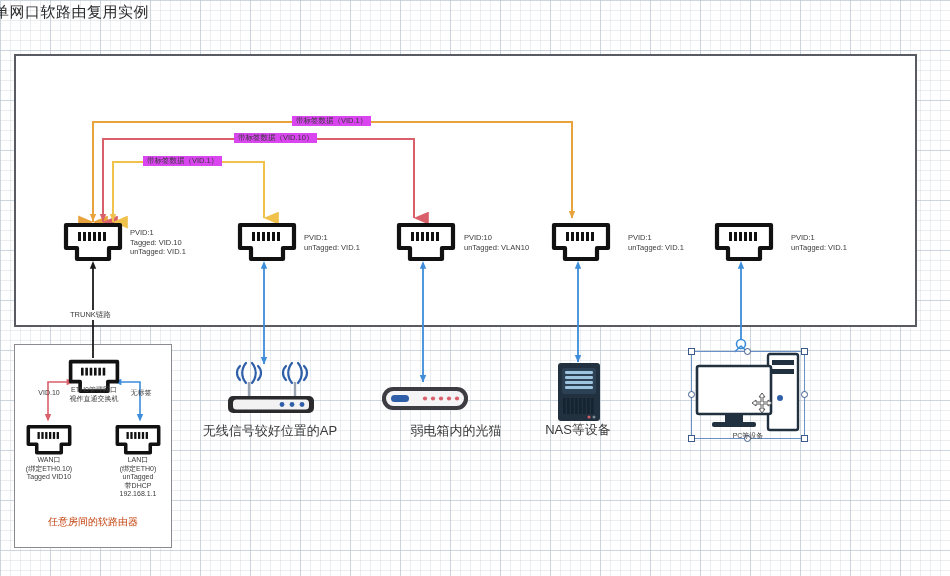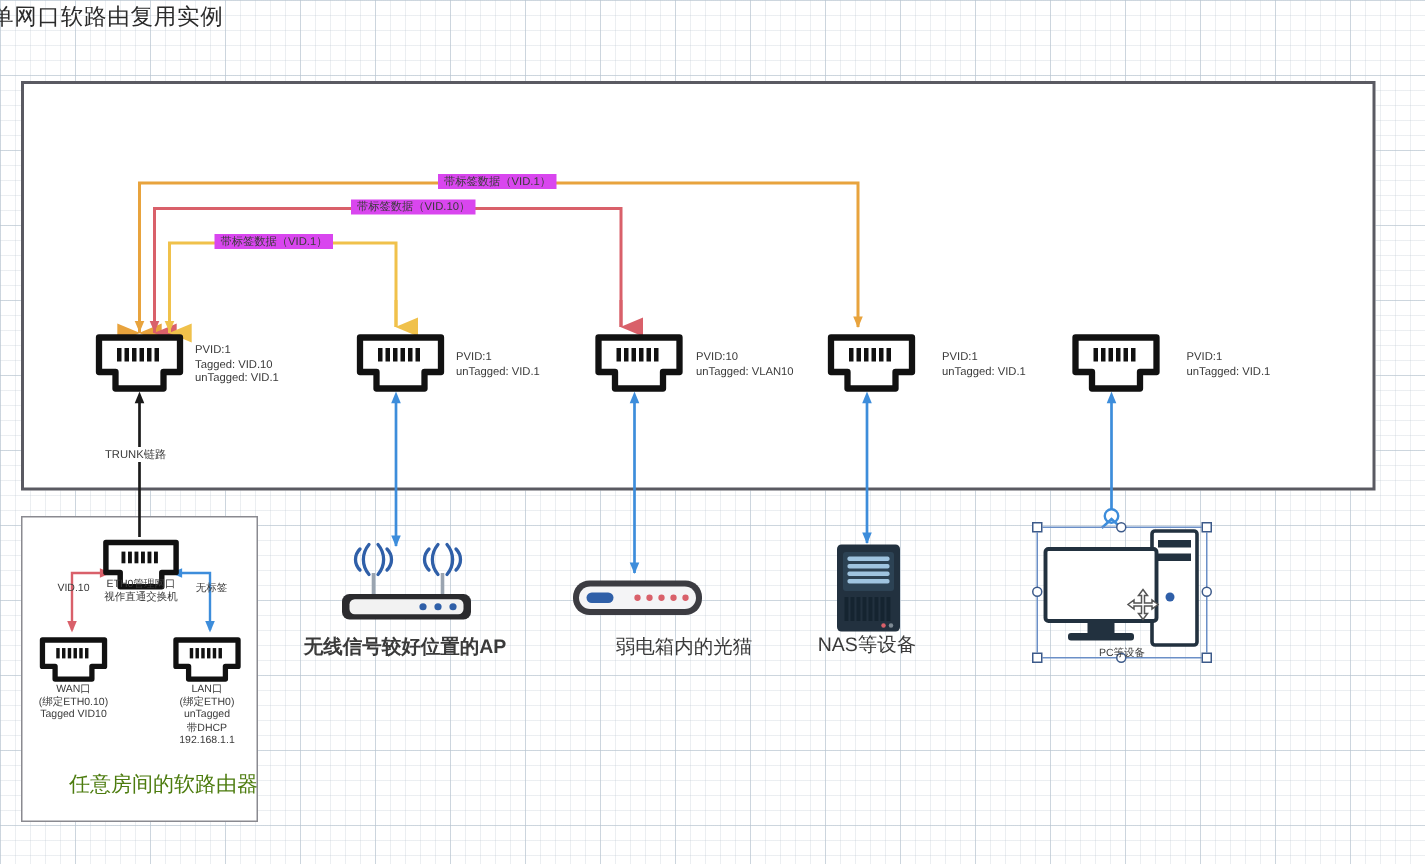--- a/index.html
+++ b/index.html
@@ -49,22 +49,22 @@
   }
   .dev-cap{
     position:absolute;font-size:13px;line-height:16px;color:#3a3a3a;
     white-space:nowrap;text-align:center;
   }
   .mini-cap{
     position:absolute;font-size:7px;line-height:8.5px;color:#3a3a3a;
     white-space:nowrap;text-align:center;
   }
   .router-title{
-    position:absolute;font-size:14px;line-height:18px;color:#4d7c0f;
-    white-space:nowrap;text-align:right;width:100%;
+    position:absolute;font-size:10px;line-height:18px;color:#c2410c;
+    white-space:nowrap;text-align:center;width:100%;
   }
   .trunk-lbl{
     position:absolute;font-size:7.5px;color:#3a3a3a;white-space:nowrap;
     background:#fff;padding:0 2px;
   }
   
   .rj45{position:absolute;}
   
   .ap-wrap{position:absolute;}
   
@@ -263,21 +263,21 @@
       <rect x="30" y="10" width="3" height="9"></rect>
     <rect x="35" y="10" width="3" height="9"></rect>
       <rect x="40" y="10" width="3" height="9"></rect>
   </g>
 </svg>
 <div class="port-info" style="left:791px;top:233px;">
   <div>PVID:1</div>
   <div>unTagged:  VID.1</div>
 </div>
 
-<div class="trunk-lbl" style="left:68px;top:298px;">TRUNK链路</div>
+<div class="trunk-lbl" style="left:68px;top:310px;">TRUNK链路</div>
 
 <svg class="rj45" style="left:68px;top:359px;" width="52" height="40" viewBox="0 0 60 46">
   <path d="M3,3 H57 V26 H46 V37 H14 V26 H3 Z" fill="#ffffff" stroke="#111" stroke-width="4.2" stroke-linejoin="round"></path>
   <g fill="#111">
     <rect x="15" y="10" width="3" height="9"></rect>
       <rect x="20" y="10" width="3" height="9"></rect>
     <rect x="25" y="10" width="3" height="9"></rect>
       <rect x="30" y="10" width="3" height="9"></rect>
     <rect x="35" y="10" width="3" height="9"></rect>
       <rect x="40" y="10" width="3" height="9"></rect>
@@ -342,21 +342,21 @@
     <path d="M76,11 C81,17 81,25 76,31"></path>
   </g>
   <line x1="27" y1="30" x2="27" y2="46" stroke="#9aa4b0" stroke-width="2.4"></line>
   <line x1="73" y1="30" x2="73" y2="46" stroke="#9aa4b0" stroke-width="2.4"></line>
   <rect x="6" y="44" width="86" height="17" rx="5" fill="#2b2b2e"></rect>
   <rect x="11" y="47.5" width="76" height="10" rx="3.5" fill="#f2f2f2"></rect>
   <circle cx="60" cy="52.5" r="2.4" fill="#2f5fa8"></circle>
   <circle cx="70" cy="52.5" r="2.4" fill="#2f5fa8"></circle>
   <circle cx="80" cy="52.5" r="2.4" fill="#2f5fa8"></circle>
 </svg>
-<div class="dev-cap" style="left:190px;top:423px;width:160px;font-weight:bold;">无线信号较好位置的AP</div>
+<div class="dev-cap" style="left:190px;top:423px;width:160px;">无线信号较好位置的AP</div>
 
 <svg style="position:absolute;left:381px;top:384px;" width="88" height="30" viewBox="0 0 88 30">
   <rect x="1" y="3" width="86" height="23" rx="11" fill="#3c3c42"></rect>
   <rect x="5" y="7" width="78" height="15" rx="7.5" fill="#f4f4f6"></rect>
   <rect x="10" y="11" width="18" height="7" rx="3.5" fill="#2f5fa8"></rect>
   <g fill="#d9606a">
     <circle cx="44" cy="14.5" r="2.1"></circle>
       <circle cx="52" cy="14.5" r="2.1"></circle>
     <circle cx="60" cy="14.5" r="2.1"></circle>
       <circle cx="68" cy="14.5" r="2.1"></circle>

